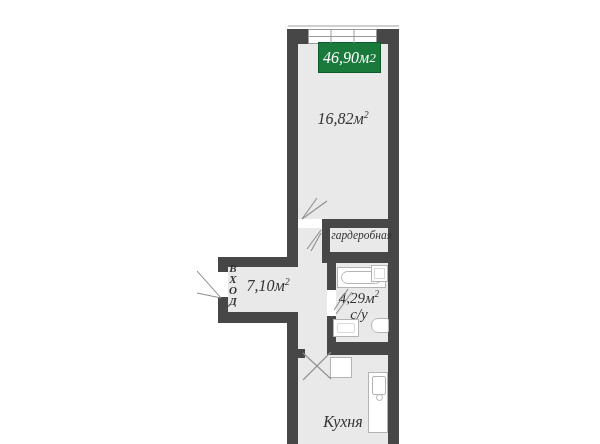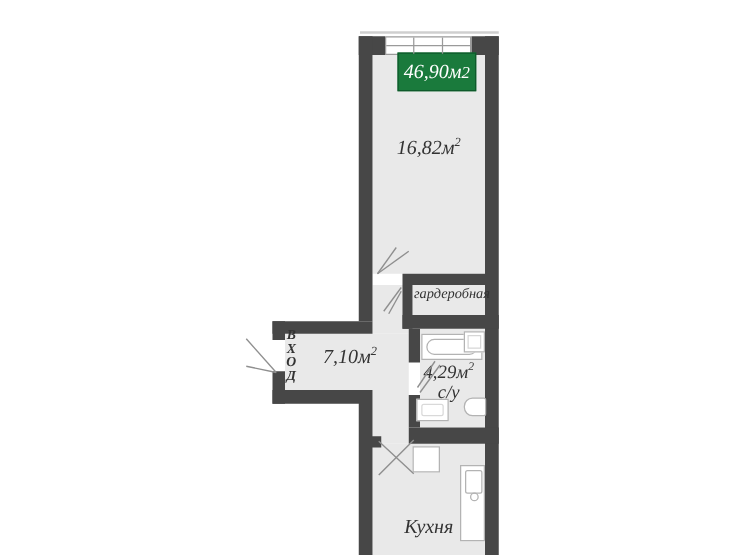--- a/index.html
+++ b/index.html
@@ -96,21 +96,21 @@
   </div>
 
   <div class="lbl" style="left:298px;top:110px;width:90px;">
     <div><span>16,82м</span><sup>2</sup></div>
   </div>
 
   <div class="lbl" style="left:326px;top:229px;width:66px;font-size:15px;">
     <div style="font-size:11.5px;text-align:right;">гардеробная</div>
   </div>
 
-  <div class="lbl" style="left:240px;top:277px;width:80px;">
+  <div class="lbl" style="left:228px;top:277px;width:80px;">
     <span>7,10м</span><sup>2</sup>
   </div>
 
   <div class="lbl" style="left:330px;top:289px;width:58px;font-size:15px;">
     <div><span>4,29м</span><sup>2</sup></div>
     <div>с/у</div>
   </div>
 
   <div class="lbl" style="left:298px;top:413px;width:90px;line-height:1.12;">
     <div>Кухня</div>

